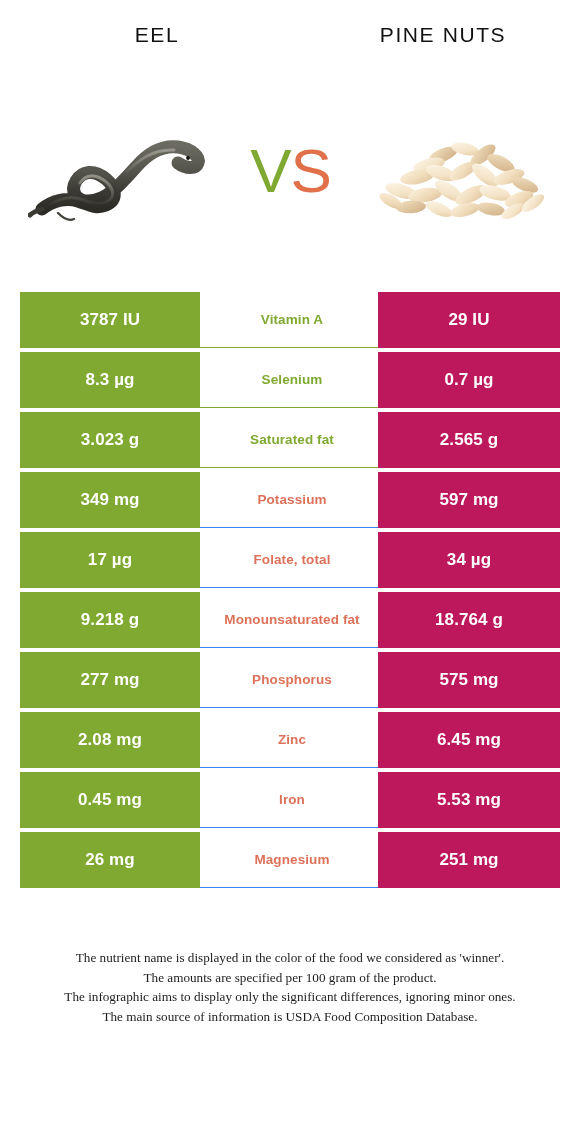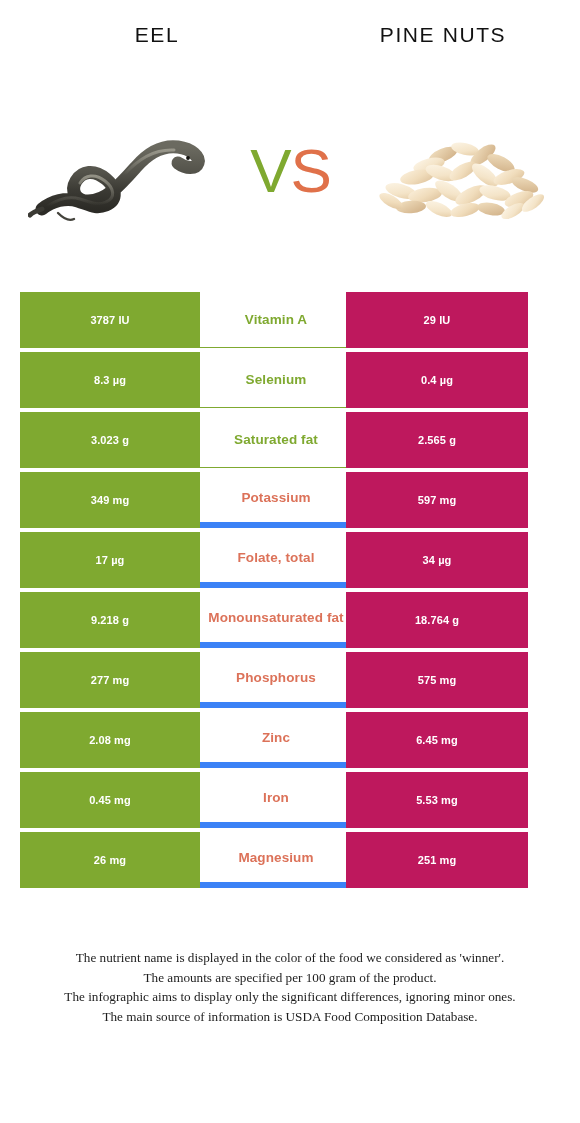--- a/index.html
+++ b/index.html
@@ -99,42 +99,42 @@
     display: flex;
     width: 540px;
     height: 56px;
     margin-bottom: 4px;
   }
 
   .cell {
     display: flex;
     align-items: center;
     justify-content: center;
-    font-size: 11px;
+    font-size: 17px;
     font-weight: 600;
     letter-spacing: 0.1px;
     white-space: nowrap;
     -webkit-font-smoothing: antialiased;
   }
 
   .cell.left-val {
     width: 180px;
     background: #7FA930;
     color: #ffffff;
   }
 
   .cell.mid-label {
-    width: 146px;
+    width: 178px;
     background: #ffffff;
     font-size: 13.5px;
     font-weight: 600;
     padding-left: 6px;
   }
   .cell.mid-label.win-left  { color: #7FA930; border-bottom: 1px solid #7FA930; }
-  .cell.mid-label.win-right { color: #DC7259; border-bottom: 6px solid #3b82f6; }
+  .cell.mid-label.win-right { color: #DC7259; border-bottom: 1px solid #3b82f6; }
 
   .cell.right-val {
     width: 182px;
     background: #be185d;
     color: #ffffff;
   }
 
   
   .footnote {
     position: absolute;
@@ -264,21 +264,21 @@
   <div class="table">
 
   <div class="row">
         <div class="cell left-val">3787 IU</div>
         <div class="cell mid-label win-left">Vitamin A</div>
         <div class="cell right-val">29 IU</div>
       </div>
       <div class="row">
         <div class="cell left-val">8.3 µg</div>
         <div class="cell mid-label win-left">Selenium</div>
-        <div class="cell right-val">0.4 µg</div>
+        <div class="cell right-val">0.7 µg</div>
       </div>
       <div class="row">
         <div class="cell left-val">3.023 g</div>
         <div class="cell mid-label win-left">Saturated fat</div>
         <div class="cell right-val">2.565 g</div>
       </div>
       <div class="row">
         <div class="cell left-val">349 mg</div>
         <div class="cell mid-label win-right">Potassium</div>
         <div class="cell right-val">597 mg</div>

